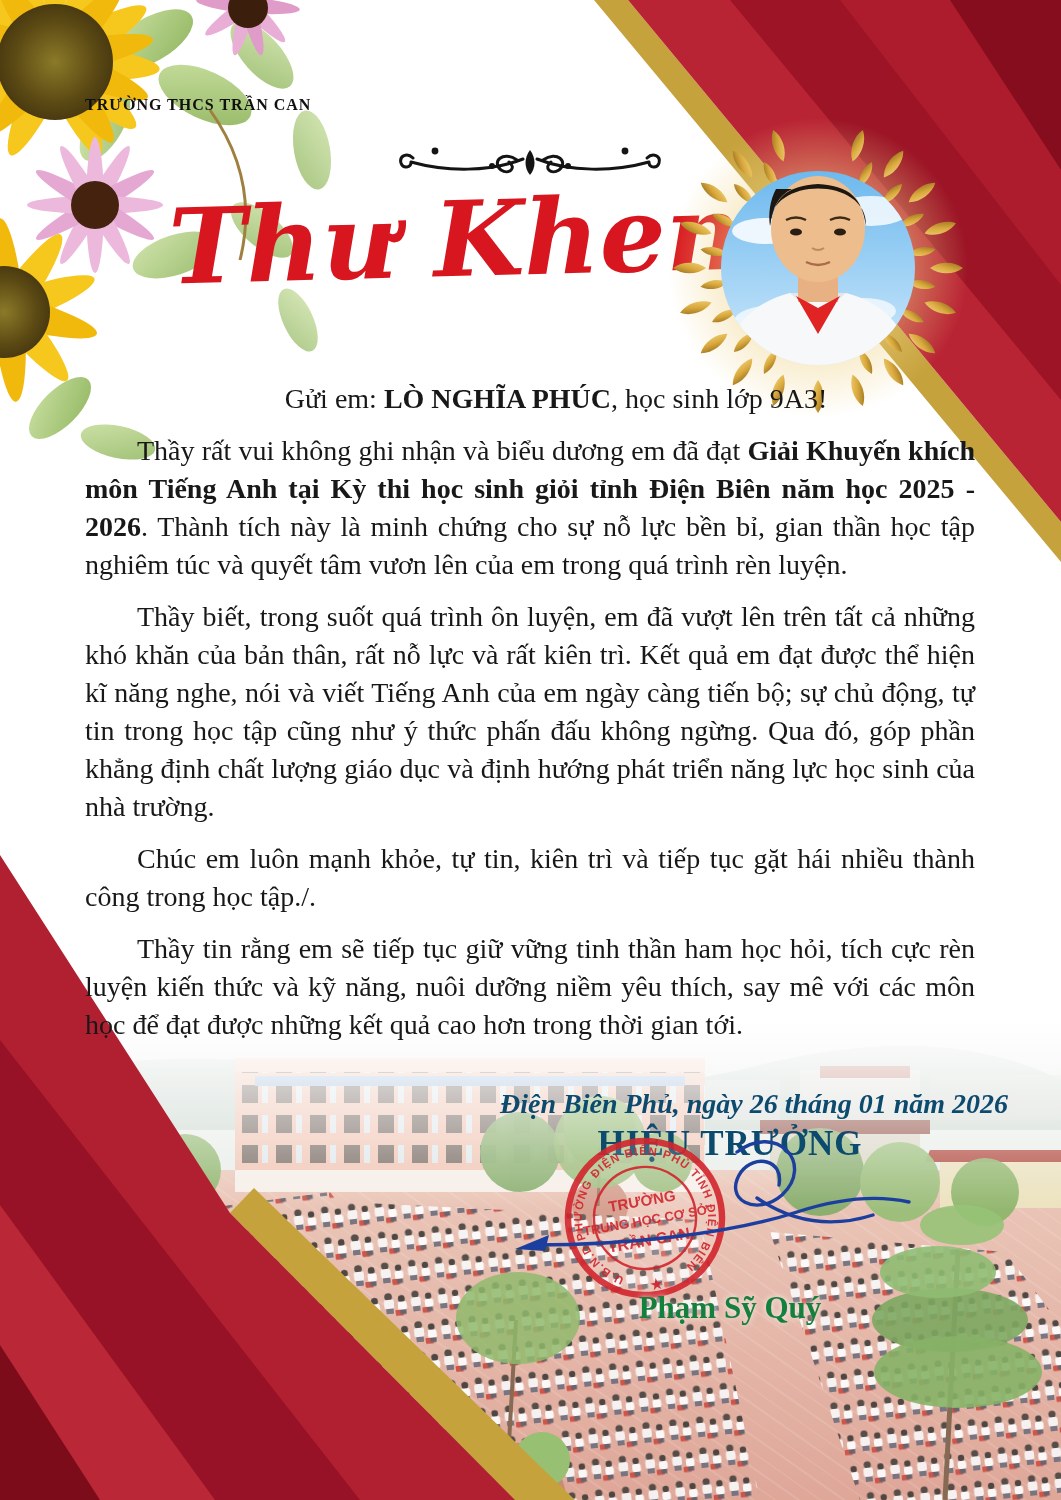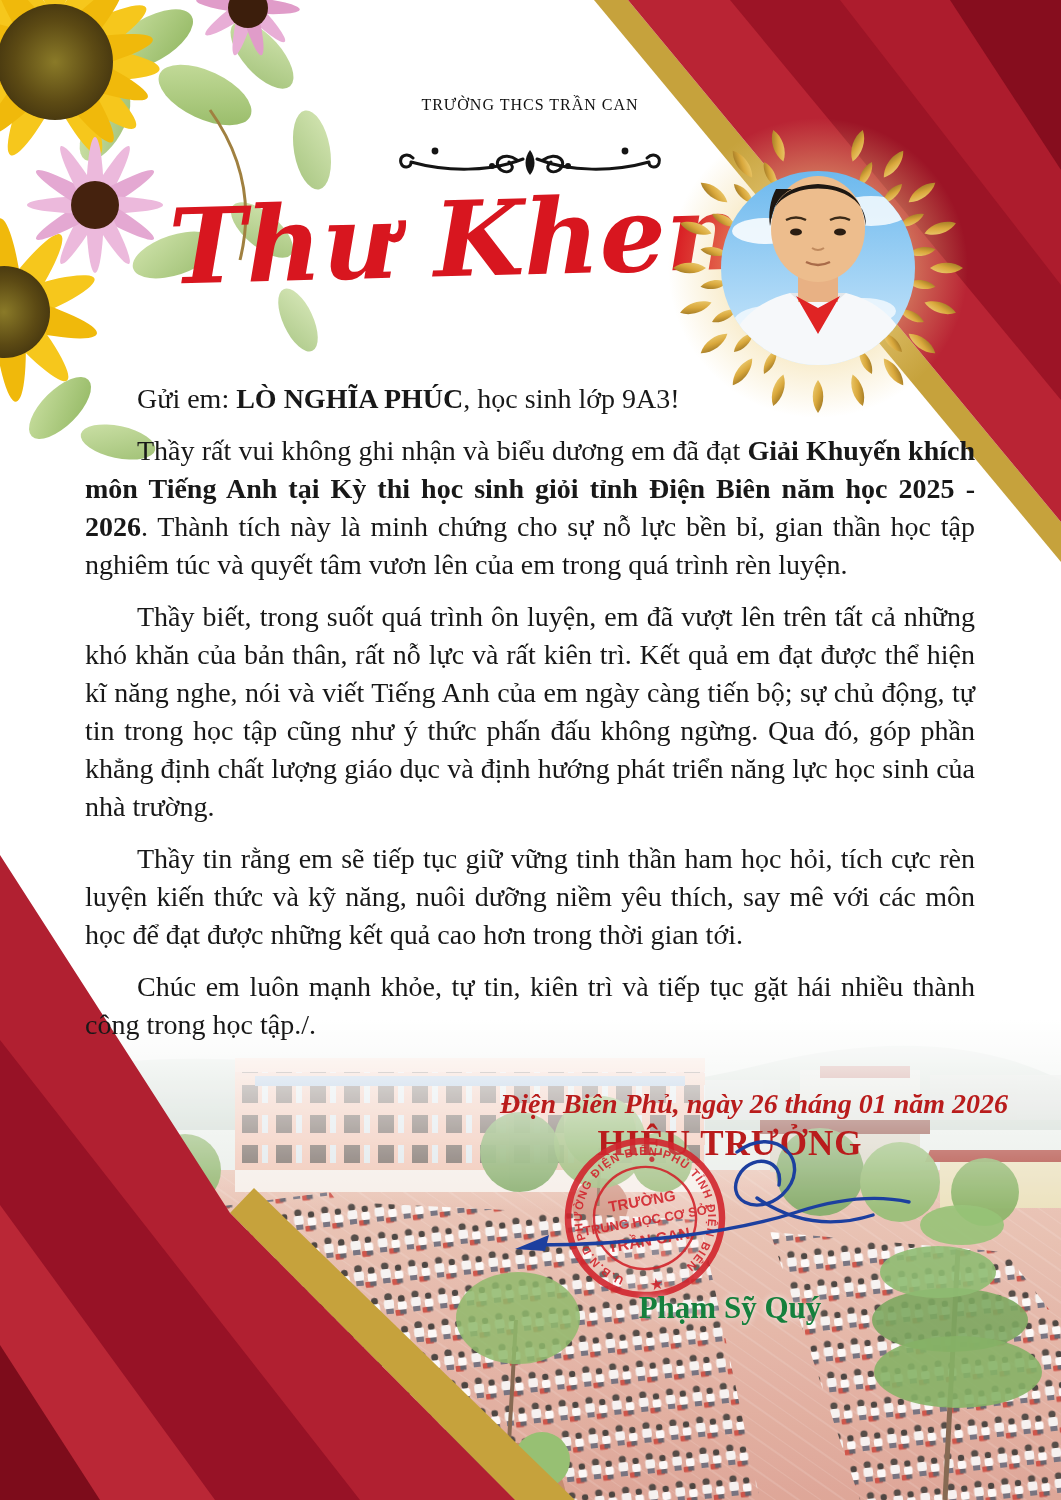--- a/index.html
+++ b/index.html
@@ -1,31 +1,31 @@
 <!DOCTYPE html>
 <html><head>
 <meta charset="utf-8">
 <style>
   html,body{margin:0;padding:0;}
   body{width:1061px;height:1500px;position:relative;overflow:hidden;
        background:#ffffff;font-family:"Liberation Serif",serif;}
   .abs{position:absolute;}
   
-  .school-name{left:85px;top:96px;width:890px;text-align:center;
-format:   font-size:36px;font-weight:normal;color:#101010;letter-spacing:1px;}
+  .school-name{left:85px;top:96px;width:890px;text-align:left;
+format:   font-size:36px;font-weight:bold;color:#101010;letter-spacing:1px;}
   .letter-title{left:85px;top:178px;width:740px;text-align:center;
     font-family:"DejaVu Serif",serif;font-style:italic;font-weight:bold;
     font-size:104px;color:#d8161f;transform:rotate(-1.5deg);}
   
   .letter-body{left:85px;top:380px;width:890px;font-size:28px;line-height:38px;color:#181818;}
   .letter-body p{margin:0 0 14px 0;text-indent:52px;text-align:justify;}
-  .letter-body .greet{text-align:left;}
+  .letter-body .greet{text-align:center;}
   .b{font-weight:bold;}
   
-  .sign-col{left:500px;top:1088px;width:460px;text-align:center;color:#b91c1c;}
+  .sign-col{left:500px;top:1088px;width:460px;text-align:center;color:#0c4a6e;}
   .place-date{font-size:28px;font-style:italic;font-weight:bold;white-space:nowrap;}
   .signer-title{font-size:35px;font-weight:bold;margin-top:4px;letter-spacing:1px;}
   .signer-name{left:500px;top:1290px;width:460px;text-align:center;font-size:31px;
     font-weight:bold;color:#15803d;text-shadow:0 0 6px rgba(255,255,255,.9);}
   svg text{font-family:"Liberation Sans",sans-serif;}
 </style>
 </head>
 <body>
 
 <div class="abs" style="left:0;top:1020px;width:1061px;height:480px;">
@@ -323,22 +323,22 @@
     <path d="M156,132 q6,4 12,0" stroke="#c08a5e" stroke-width="2" fill="none"></path>
     <path d="M150,146 q12,6 24,0" stroke="#a96b49" stroke-width="2.5" fill="none"></path>
     <path d="M140,180 L162,218 L184,180 L162,192 Z" fill="#e02424"></path>
   </g>
 </svg>
 
 <div class="abs letter-body">
   <p class="greet"><span>Gửi em: </span><span class="b">LÒ NGHĨA PHÚC</span><span>, học sinh lớp 9A3!</span></p>
   <p><span>Thầy rất vui không ghi nhận và biểu dương em đã đạt </span><span class="b">Giải Khuyến khích môn Tiếng Anh tại Kỳ thi học sinh giỏi tỉnh Điện Biên năm học 2025 - 2026</span><span>. Thành tích này là minh chứng cho sự nỗ lực bền bỉ, gian thần học tập nghiêm túc và quyết tâm vươn lên của em trong quá trình rèn luyện.</span></p>
   <p>Thầy biết, trong suốt quá trình ôn luyện, em đã vượt lên trên tất cả những khó khăn của bản thân, rất nỗ lực và rất kiên trì. Kết quả em đạt được thể hiện kĩ năng nghe, nói và viết Tiếng Anh của em ngày càng tiến bộ; sự chủ động, tự tin trong học tập cũng như ý thức phấn đấu không ngừng. Qua đó, góp phần khẳng định chất lượng giáo dục và định hướng phát triển năng lực học sinh của nhà trường.</p>
+  <p>Chúc em luôn mạnh khỏe, tự tin, kiên trì và tiếp tục gặt hái nhiều thành công trong học tập./.</p>
   <p>Thầy tin rằng em sẽ tiếp tục giữ vững tinh thần ham học hỏi, tích cực rèn luyện kiến thức và kỹ năng, nuôi dưỡng niềm yêu thích, say mê với các môn học để đạt được những kết quả cao hơn trong thời gian tới.</p>
-  <p>Chúc em luôn mạnh khỏe, tự tin, kiên trì và tiếp tục gặt hái nhiều thành công trong học tập./.</p>
 </div>
 
 <div class="abs sign-col">
   <div class="place-date">Điện Biên Phủ, ngày 26 tháng 01 năm 2026</div>
   <div class="signer-title">HIỆU TRƯỞNG</div>
 </div>
 
 <svg class="abs" style="left:545px;top:1118px;" width="200" height="200" viewBox="0 0 200 200" opacity="0.9">
   <g transform="rotate(-10 100 100)" fill="none">
     <circle cx="100" cy="100" r="77" stroke="#d2262e" stroke-width="6.5" fill="rgba(255,245,245,0.18)"></circle>

